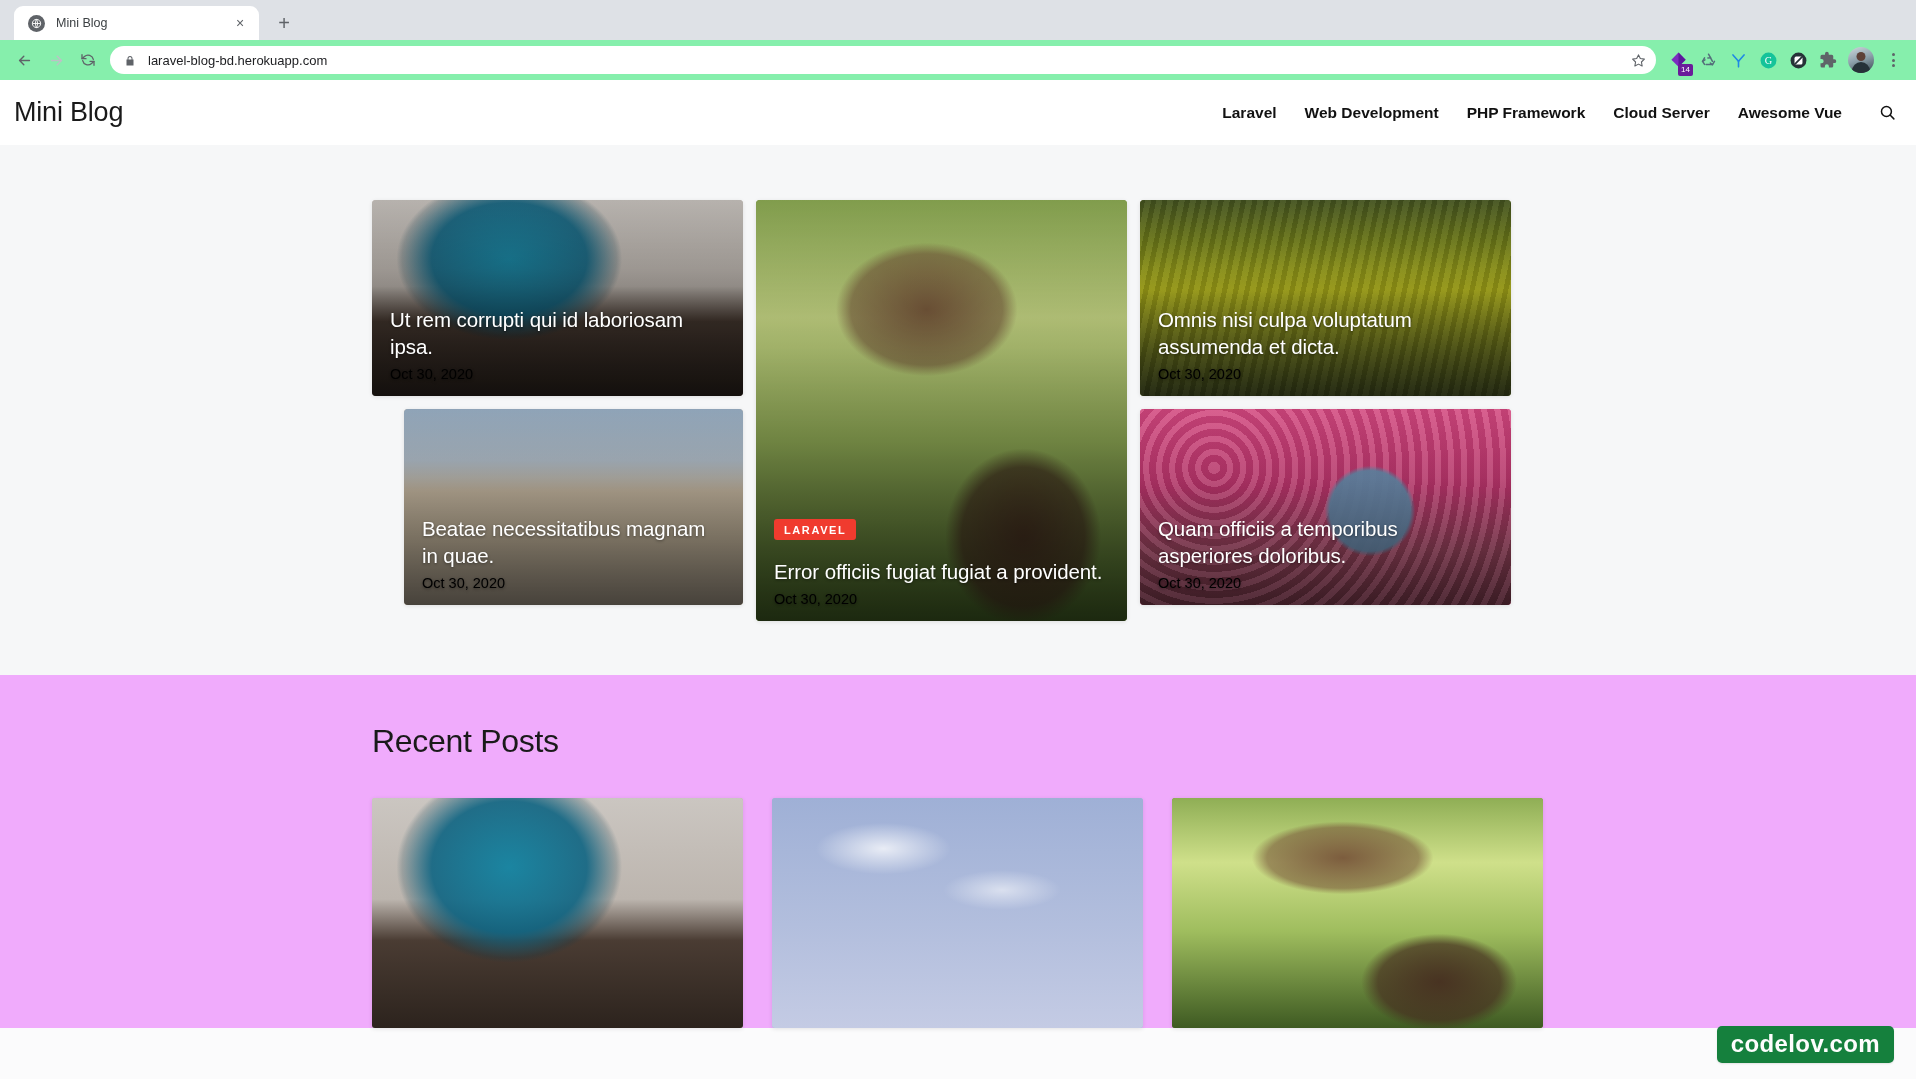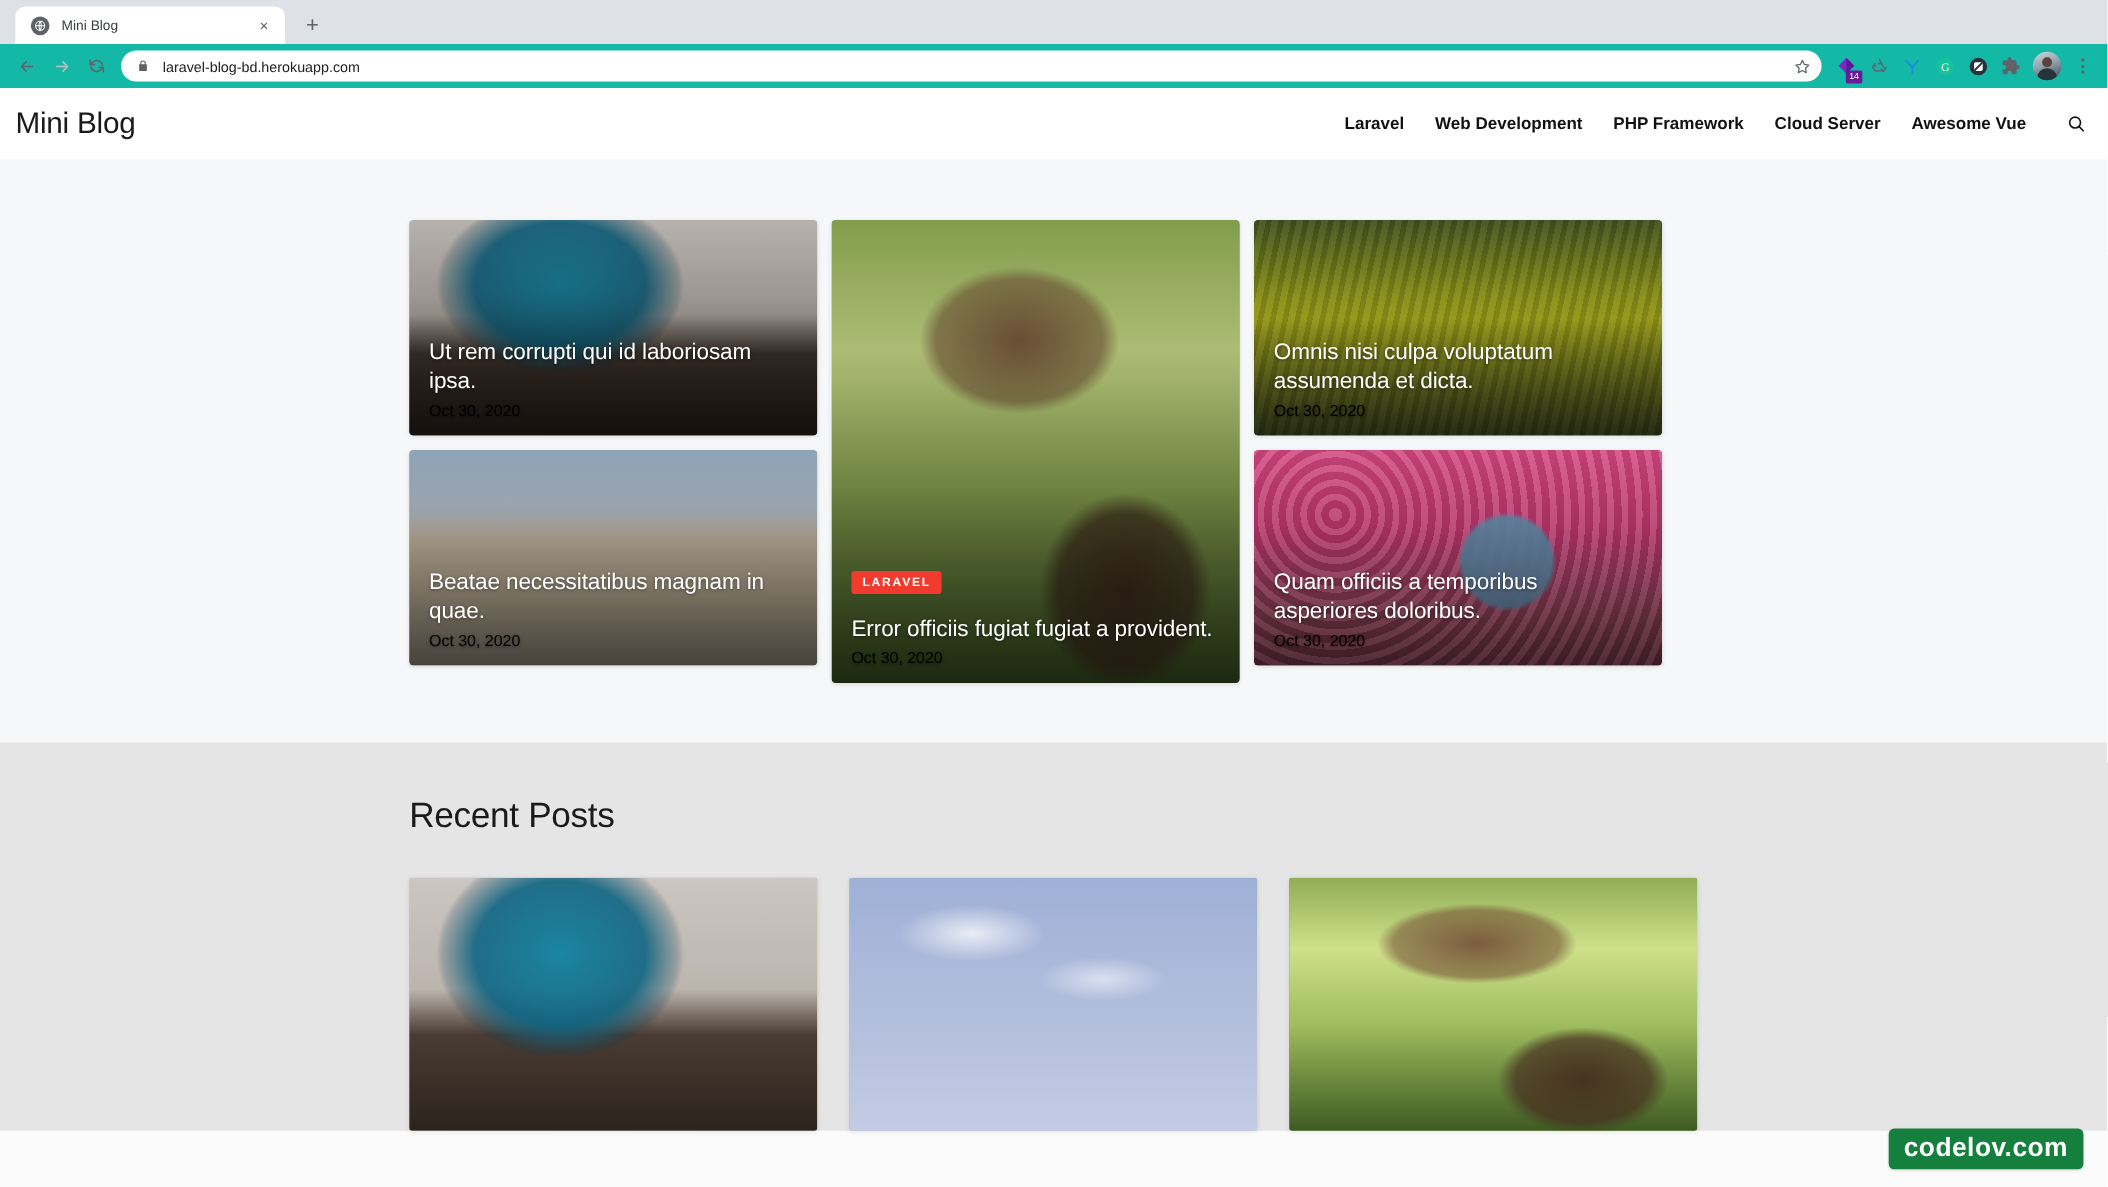--- a/index.html
+++ b/index.html
@@ -55,21 +55,21 @@
   }
   .newtab {
     width: 30px; height: 30px;
     margin-left: 10px; margin-bottom: 2px;
     display: flex; align-items: center; justify-content: center;
     color: #5f6368; font-size: 20px; line-height: 1; font-weight: 300;
   }
 
   .toolbar {
     height: 40px;
-    background: #14b8a6;
+    background: #86efac;
     display: flex;
     align-items: center;
     padding: 0 10px 0 8px;
   }
   .nav-btn {
     width: 32px; height: 32px;
     display: flex; align-items: center; justify-content: center;
     color: #5f6368;
     flex: 0 0 auto;
   }
@@ -244,21 +244,21 @@
     text-shadow: 0 1px 3px rgba(0,0,0,0.45);
   }
   .card-date {
     color: #000000;
     font-size: 14.5px;
     margin-top: 6px;
     text-shadow: 0 1px 3px rgba(0,0,0,0.45);
   }
 
   .recent-section {
-    background: #e5e5e5;
+    background: #f0abfc;
     padding: 48px 0 0 0;
   }
   .section-title {
     font-size: 32px;
     font-weight: 400;
     color: #1a1a1a;
     letter-spacing: -0.3px;
     margin-bottom: 38px;
   }
   .recent-grid {
@@ -462,21 +462,21 @@
 
         <a class="card" style="grid-column:1; grid-row:1;">
           <span class="img ph-desk"></span>
           <span class="shade"></span>
           <span class="body">
             <span class="card-title">Ut rem corrupti qui id laboriosam ipsa.</span>
             <span class="card-date" style="display:block">Oct 30, 2020</span>
           </span>
         </a>
 
-        <a class="card" style="grid-column:1; grid-row:2;">
+        <a class="card" style="grid-column:1; grid-row:2;margin-left:32px;">
           <span class="img ph-mosque"></span>
           <span class="shade"></span>
           <span class="body">
             <span class="card-title">Beatae necessitatibus magnam in quae.</span>
             <span class="card-date" style="display:block">Oct 30, 2020</span>
           </span>
         </a>
 
         <a class="card tall" style="grid-column:2; grid-row:1 / span 2;">
           <span class="img ph-child"></span>

